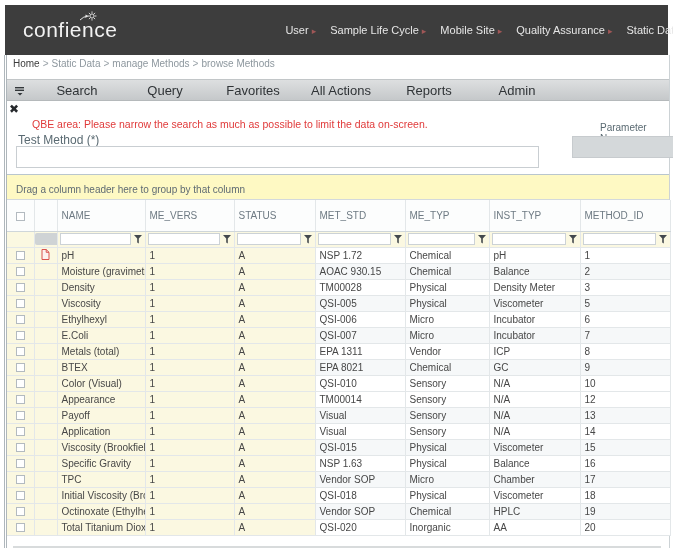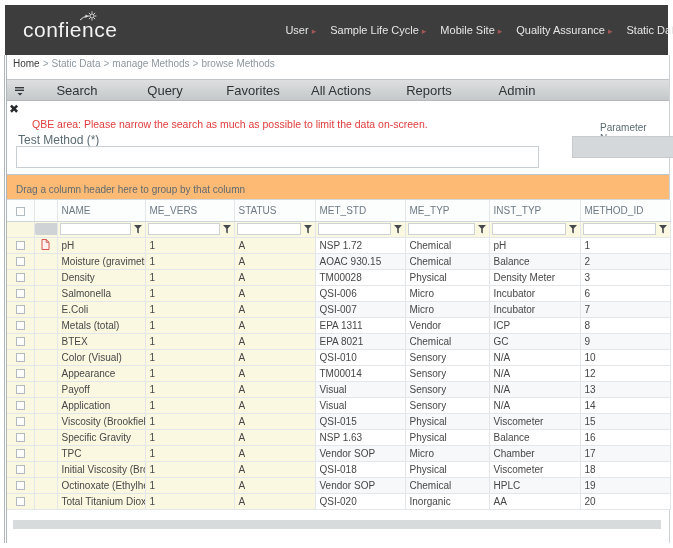--- a/index.html
+++ b/index.html
@@ -39,29 +39,29 @@
   .qbe-msg { font-size:10.5px; color:#e03a3a; padding:2px 0 0 3px; height:14px;margin-left:20px; }
   .fields { position:relative; height:44px; }
   .field-label { position:absolute; top:3px; left:9px; font-size:12px; color:#5a6a72; }
   .tm-input { position:absolute; top:16px; left:7px; width:523px; height:22px;
     border:1px solid #c9ced2; background:#fff; font-size:11px; padding:0 4px; }
   .param-label { position:absolute; top:-8px; left:591px; font-size:10px; color:#5a6a72; }
   .param-input { position:absolute; top:6px; left:563px; width:106px; height:22px;
     border:1px solid #c7cbce; background:#d4d8da; font-size:11px; padding:0 4px; }
 
   .divider { border-top:1px solid #b9c6ce; }
-  .groupbar { height:25px; background:#fdba74; border-bottom:1px solid #d3d9dc;
+  .groupbar { height:25px; background:#fef9c3; border-bottom:1px solid #d3d9dc;
     font-size:10px; color:#5f6b73; padding:9px 0 0 9px; }
 
   
   table.grid { border-collapse:collapse; table-layout:fixed; width:663px; background:#fff; }
   .grid th, .grid td { overflow:hidden; white-space:nowrap; font-weight:normal;
     border-right:1px solid #e3e7e9; border-bottom:1px solid #e3e7e9;
     font-size:10px; padding:0 2px 0 4px; text-align:left; height:16px; }
-  .grid thead th { color:#6e7a83; border-bottom:1px solid #cfd6da; height:21px;
+  .grid thead th { color:#6e7a83; border-bottom:1px solid #cfd6da; height:31px;
     background:#fcfdfd; cursor:pointer; }
   .grid tr.filter-row td { background:#fbf8e1; height:16px; padding:1px 2px; }
   .filter-wrap { display:flex; align-items:center; gap:2px; }
   .filter-input { flex:1; min-width:0; height:12px; border:1px solid #ccd2d6;
     background:#fff; font-size:9px; padding:0 2px; }
   .filter-btn { border:none; background:transparent; padding:0; width:10px; height:12px;
     cursor:pointer; line-height:8px; }
   .gray-box { width:34px; height:12px; background:#cfd3d5; border-radius:2px; }
   .grid td.yellow { background:#fbf8e1; }
   .grid tbody tr.alt td.plain { background:#f6f8f9; }
@@ -261,24 +261,35 @@
             <td class="cb-cell yellow"><span class="cb"></span></td>
             <td class="icon-cell yellow"></td>
             <td class="yellow">Density</td>
             <td class="yellow">1</td>
             <td class="yellow">A</td>
             <td class="plain">TM00028</td>
             <td class="plain">Physical</td>
             <td class="plain">Density Meter</td>
             <td class="plain">3</td>
           </tr>
-          <tr class="">
-            <td class="cb-cell yellow"><span class="cb"></span></td>
-            <td class="icon-cell yellow"></td>
-            <td class="yellow">Salmonella</td>
+          <tr class="alt">
+            <td class="cb-cell yellow"><span class="cb"></span></td>
+            <td class="icon-cell yellow"></td>
+            <td class="yellow">Viscosity</td>
+            <td class="yellow">1</td>
+            <td class="yellow">A</td>
+            <td class="plain">QSI-005</td>
+            <td class="plain">Physical</td>
+            <td class="plain">Viscometer</td>
+            <td class="plain">5</td>
+          </tr>
+          <tr class="">
+            <td class="cb-cell yellow"><span class="cb"></span></td>
+            <td class="icon-cell yellow"></td>
+            <td class="yellow">Ethylhexyl</td>
             <td class="yellow">1</td>
             <td class="yellow">A</td>
             <td class="plain">QSI-006</td>
             <td class="plain">Micro</td>
             <td class="plain">Incubator</td>
             <td class="plain">6</td>
           </tr>
           <tr class="alt">
             <td class="cb-cell yellow"><span class="cb"></span></td>
             <td class="icon-cell yellow"></td>

